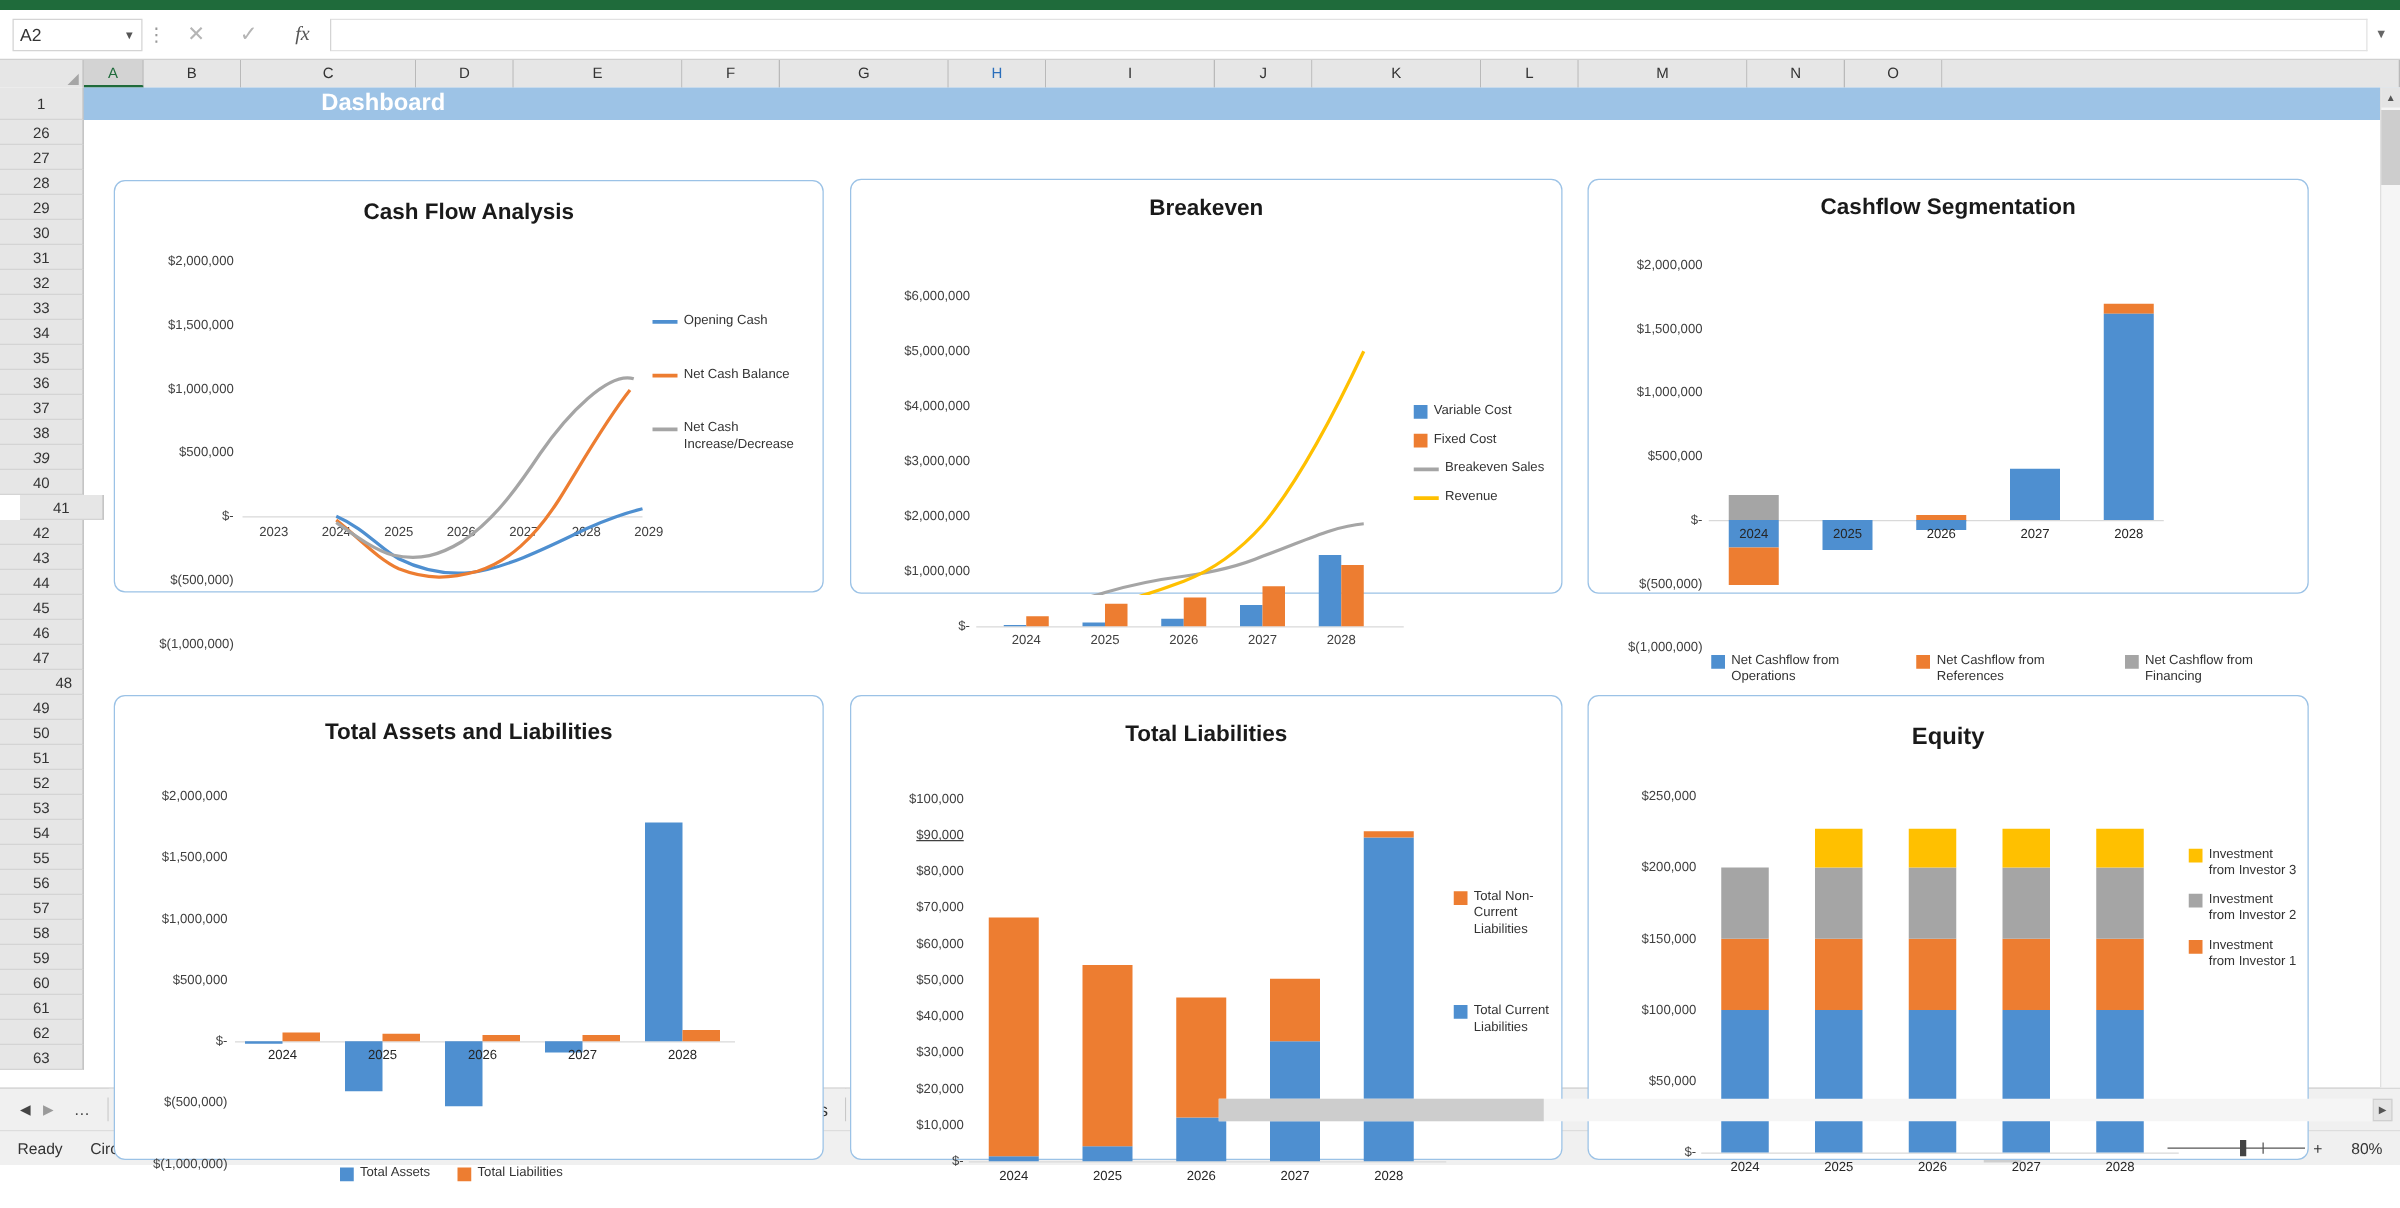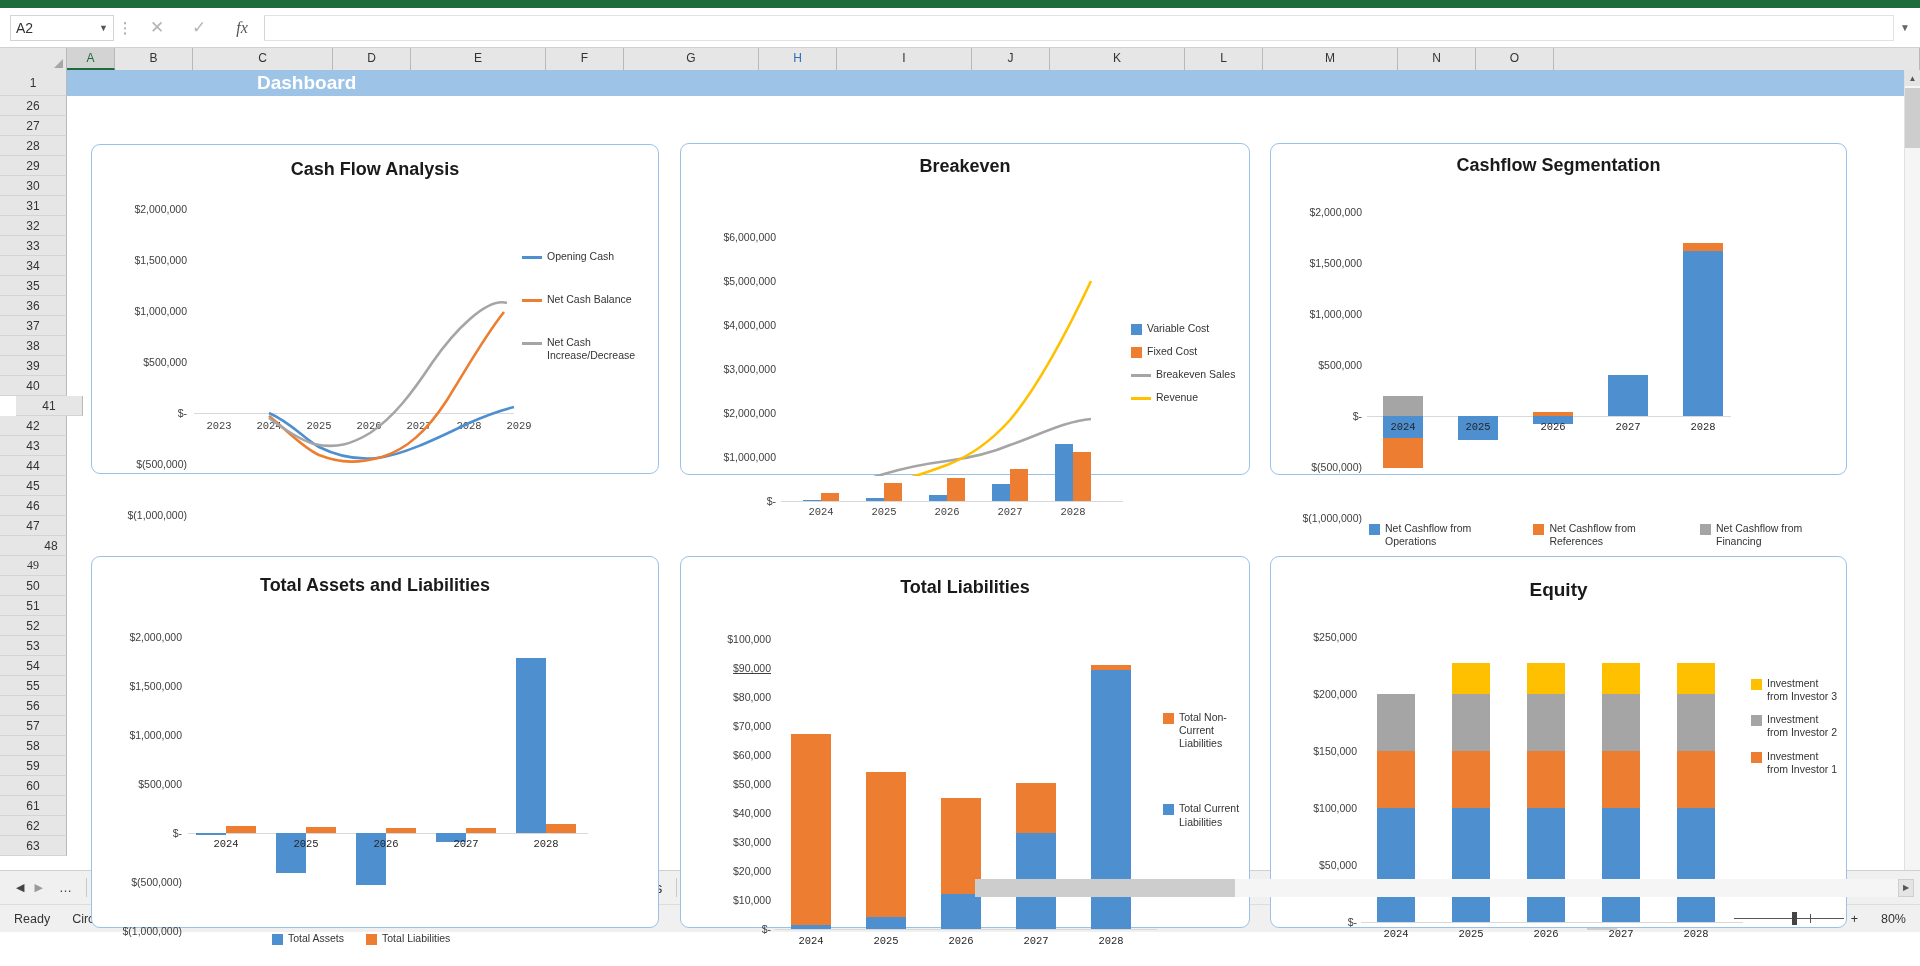--- a/index.html
+++ b/index.html
@@ -80,21 +80,20 @@
     font-family:"Liberation Sans", sans-serif;
   }
   .plot { position:absolute; }
   .ylab {
     position:absolute; font-size:10.5px; color:#404040; white-space:nowrap;
     text-align:right; transform:translateY(-50%);
   }
   .xlab {
     position:absolute; font-size:10.5px; color:#404040; white-space:nowrap;
     transform:translateX(-50%);
-    font-family:Liberation Mono, monospace;
   }
   .axisline { position:absolute; background:#d9d9d9; height:1px; }
   .bar { position:absolute; }
   .legend { position:absolute; font-size:10.5px; color:#333; }
   .legitem { display:flex; align-items:flex-start; gap:5px; margin-bottom:3px; }
   .legswatch { width:11px; height:11px; flex:0 0 11px; margin-top:2px; }
   .legline { width:20px; height:3px; flex:0 0 20px; margin-top:6px; }
   .legtxt { line-height:1.25; }
 
   
@@ -196,31 +195,31 @@
       <div class="rowhead" style="height: 20px;">29</div>
       <div class="rowhead" style="height: 20px;">30</div>
       <div class="rowhead" style="height: 20px;">31</div>
       <div class="rowhead" style="height: 20px;">32</div>
       <div class="rowhead" style="height: 20px;">33</div>
       <div class="rowhead" style="height: 20px;">34</div>
       <div class="rowhead" style="height: 20px; text-align: center;">35</div>
       <div class="rowhead" style="height: 20px;">36</div>
       <div class="rowhead" style="height: 20px;">37</div>
       <div class="rowhead" style="height: 20px;">38</div>
-      <div class="rowhead" style="height: 20px;">39</div>
+      <div class="rowhead" style="height: 20px; font-style: italic;">39</div>
       <div class="rowhead" style="height: 20px;">40</div>
       <div class="rowhead" style="height: 20px; margin-left: 16px;">41</div>
       <div class="rowhead" style="height: 20px;">42</div>
       <div class="rowhead" style="height: 20px;">43</div>
       <div class="rowhead" style="height: 20px;">44</div>
       <div class="rowhead" style="height: 20px;">45</div>
       <div class="rowhead" style="height: 20px;">46</div>
       <div class="rowhead" style="height: 20px;">47</div>
       <div class="rowhead" style="height: 20px; padding-left: 36px;">48</div>
-      <div class="rowhead" style="height: 20px; font-family: Liberation Serif, serif;">49</div>
+      <div class="rowhead" style="height: 20px;">49</div>
       <div class="rowhead" style="height: 20px;">50</div>
       <div class="rowhead" style="height: 20px;">51</div>
       <div class="rowhead" style="height: 20px;">52</div>
       <div class="rowhead" style="height: 20px;">53</div>
       <div class="rowhead" style="height: 20px;">54</div>
       <div class="rowhead" style="height: 20px;">55</div>
       <div class="rowhead" style="height: 20px;">56</div>
       <div class="rowhead" style="height: 20px;">57</div>
       <div class="rowhead" style="height: 20px;">58</div>
       <div class="rowhead" style="height: 20px;">59</div>

